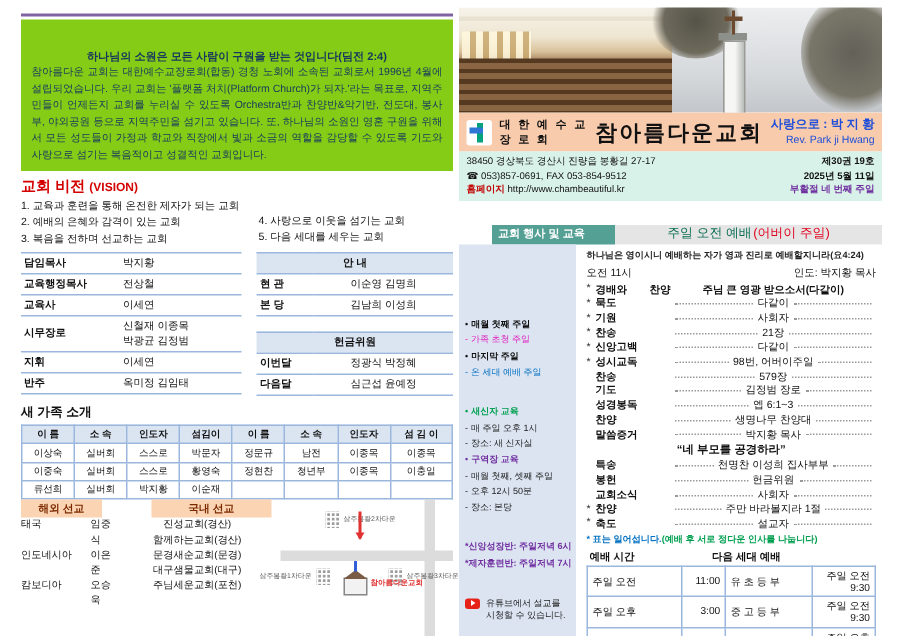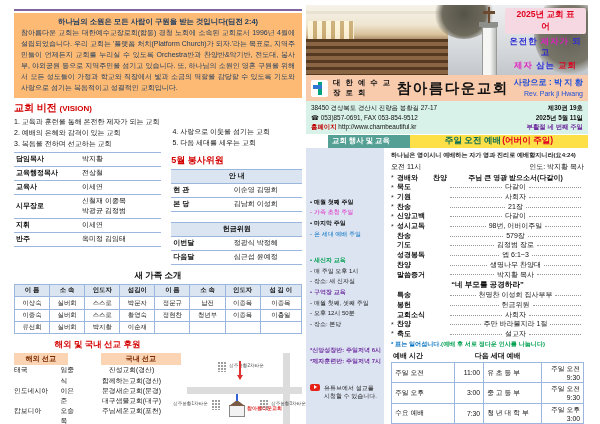--- a/index.html
+++ b/index.html
@@ -5,42 +5,42 @@
   html,body{margin:0;padding:0;}
   body{width:600px;height:424px;position:relative;background:#ffffff;
        font-family:"Liberation Sans","DejaVu Sans",sans-serif;color:#111;overflow:hidden;}
   .page{position:absolute;top:0;}
   #page-left{left:14px;top:8px;width:288px;height:410px;}
   #page-right{left:306px;top:5px;width:282px;height:414px;}
   .rule{border-top:2px solid #8064a2;margin:1px 0 2px;}
   
   .sec-title{color:#d40000;font-weight:bold;font-size:10px;margin:3px 0 2px;}
   .sec-title .en{font-size:8px;font-weight:bold;}
-  .intro-box{background:#fdba74;color:#17375e;font-size:7px;line-height:1.55;padding:3px 7px 4px;text-align:justify;}
+  .intro-box{background:#84cc16;color:#17375e;font-size:7px;line-height:1.55;padding:19px 7px 4px;text-align:justify;}
   .intro-verse{text-align:center;font-weight:bold;font-size:7.4px;margin-bottom:1px;}
   .vision-cols{display:flex;font-size:7px;line-height:1.45;}
   .vision-cols .vcol1{width:55%;}
   .vision-cols .vcol2{width:45%;padding-top:10px;}
   .vision-cols p{margin:0 0 1px;}
   .twocol{display:flex;gap:10px;margin-top:2px;}
   .twocol .c1{width:53%;}
   .twocol .c2{width:47%;}
   .sub-title{color:#d40000;font-weight:bold;font-size:9px;margin:2px 0 2px;}
   table{border-collapse:collapse;}
   .serving{width:100%;font-size:7px;}
   .serving td{border-top:1px solid #9cb7dd;border-bottom:1px solid #9cb7dd;padding:1.5px 2px;vertical-align:middle;}
   .serving td.role{width:62px;font-weight:bold;}
   .jt{display:inline-block;text-align:justify;text-align-last:justify;width:100%;}
   .vol{width:100%;font-size:7px;}
   .vol td{border-top:1px solid #9cb7dd;border-bottom:1px solid #9cb7dd;padding:1.5px 2px;}
   .vol .vhead{background:#dbe5f1;text-align:center;font-weight:bold;}
   .vol .vlabel{width:34px;font-weight:bold;}
   .vol .vnames{text-align:center;}
   .vol .vspacer td{border:none;height:4px;}
-  .nf-title{text-align:center;font-weight:bold;font-size:8.5px;margin:5px 0 2px;}
+  .nf-title{font-weight:bold;font-size:8.5px;margin:5px 0 2px;}
   .nf{width:100%;font-size:6.4px;}
   .nf th,.nf td{border:1px solid #9cb7dd;text-align:center;padding:1.2px 0;}
   .nf th{background:#dbe5f1;font-weight:bold;}
   .mission-title{color:#d40000;font-weight:bold;font-size:8.5px;text-align:center;margin:5px 0 2px;width:58%;}
   .mission-wrap{display:flex;}
   .mission-left{width:58%;}
   .mission-heads{display:flex;gap:2px;}
   .m-head{background:#fbd4b4;color:#7b2a00;text-align:center;font-weight:bold;font-size:7.2px;padding:1px 0;}
   .m-head.ov{width:40%;}
   .m-head.dom{width:60%;margin-left:31px;}
@@ -92,23 +92,23 @@
   .pastor{text-align:right;line-height:1.3;white-space:nowrap;}
   .pastor .kr{font-size:8.2px;color:#1f4fd8;font-weight:bold;}
   .pastor .en{font-size:7px;color:#1f4fd8;}
   .info{display:flex;background:#d9f2e9;padding:2px 5px;font-size:6.4px;line-height:1.5;}
   .info .left{flex:1;}
   .info .right{text-align:right;}
   .hp-label{color:#c00000;font-weight:bold;}
   .vol-no{font-weight:bold;}
   .date{font-weight:bold;}
   .sunday{font-weight:bold;color:#7030a0;}
-  .sec-row{display:flex;height:13px;margin-top:1px;padding-left:22px;}
+  .sec-row{display:flex;height:13px;margin-top:16px;padding-left:22px;}
   .sec-left{width:78px;background:#55a095;color:#fff;font-weight:bold;font-size:7.4px;display:flex;align-items:center;padding-left:4px;}
-  .sec-right{flex:1;background:#fde047;display:flex;align-items:center;justify-content:center;font-size:8.6px;font-weight:bold;color:#0c6e54;gap:1px;}
+  .sec-right{flex:1;background:#e5e5e5;display:flex;align-items:center;justify-content:center;font-size:8.6px;font-weight:normal;color:#0c6e54;gap:1px;}
   .sec-right .paren{color:#e1001e;}
   .content{display:flex;}
   .sidebar{width:78px;background:#dce4f2;padding:50px 3px 3px 4px;font-size:6px;line-height:1.35;box-sizing:border-box;}
   .sb-item{margin-bottom:2.5px;display:flex;gap:2px;}
   .sb-b{flex:none;}
   .sb-black{font-weight:bold;color:#111;}
   .sb-magenta{color:#e020c0;}
   .sb-blue{color:#0070c0;}
   .sb-green{color:#00a050;font-weight:bold;}
   .sb-purple{color:#7030a0;font-weight:bold;}
@@ -207,21 +207,20 @@
             <tr>
               <td class="role"><span class="jt">반주</span></td>
               <td>
                 <div>옥미정 김임태</div>
               </td>
             </tr>
           </tbody>
         </table>
     </div>
     <div class="c2">
-      <div class="sub-title">5월 봉사위원</div>
       <table class="vol">
           <tbody id="vol-body">
             <tr>
               <td class="vhead" colspan="2">안   내</td>
             </tr>
             <tr>
               <td class="vlabel">현 관</td>
               <td class="vnames">이순영 김명희</td>
             </tr>
             <tr>
@@ -288,21 +287,20 @@
           <td>박지황</td>
           <td>이순재</td>
           <td>&nbsp;</td>
           <td>&nbsp;</td>
           <td>&nbsp;</td>
           <td>&nbsp;</td>
         </tr>
       </tbody>
   </table>
 
-  <div class="mission-title">해외 및 국내 선교 후원</div>
   <div class="mission-wrap">
     <div class="mission-left">
       <div class="mission-heads">
         <div class="m-head ov">해외 선교</div>
         <div class="m-head dom">국내 선교</div>
       </div>
       <div class="mission-lists">
         <div class="ov-list" id="ov-list">
             <div class="ov-row">
               <span class="ov-country">태국</span>
@@ -352,28 +350,20 @@
       <div class="windows"></div>
       <div class="pews"></div>
     </div>
     <div class="photo-right">
       <div class="tree t1"></div>
       <div class="tree t2"></div>
       <div class="tower-roof"></div>
       <div class="tower"></div>
       <div class="cross-v"></div>
       <div class="cross-h"></div>
-      <div class="overlay">
-        <div class="slogan-title">2025년 교회 표어</div>
-        <div id="slogan-lines">
-            <div class="slogan-line"><span style="color: rgb(42, 42, 212);">온전한 </span><span style="color: rgb(224, 32, 192);">제자가</span><span style="color: rgb(42, 42, 212);"> 되고</span></div>
-            <div class="slogan-line"><span style="color: rgb(224, 32, 192);">제자</span><span style="color: rgb(42, 42, 212);"> 삼는 </span><span style="color: rgb(225, 0, 30);">교회</span></div>
-          </div>
-        
-      </div>
     </div>
   </div>
 
   <div class="banner">
     <div class="logo"></div>
     <div class="denom">
       <div>대 한 예 수 교</div>
       <div>장   로   회</div>
     </div>
     <div class="church-name">참아름다운교회</div>

